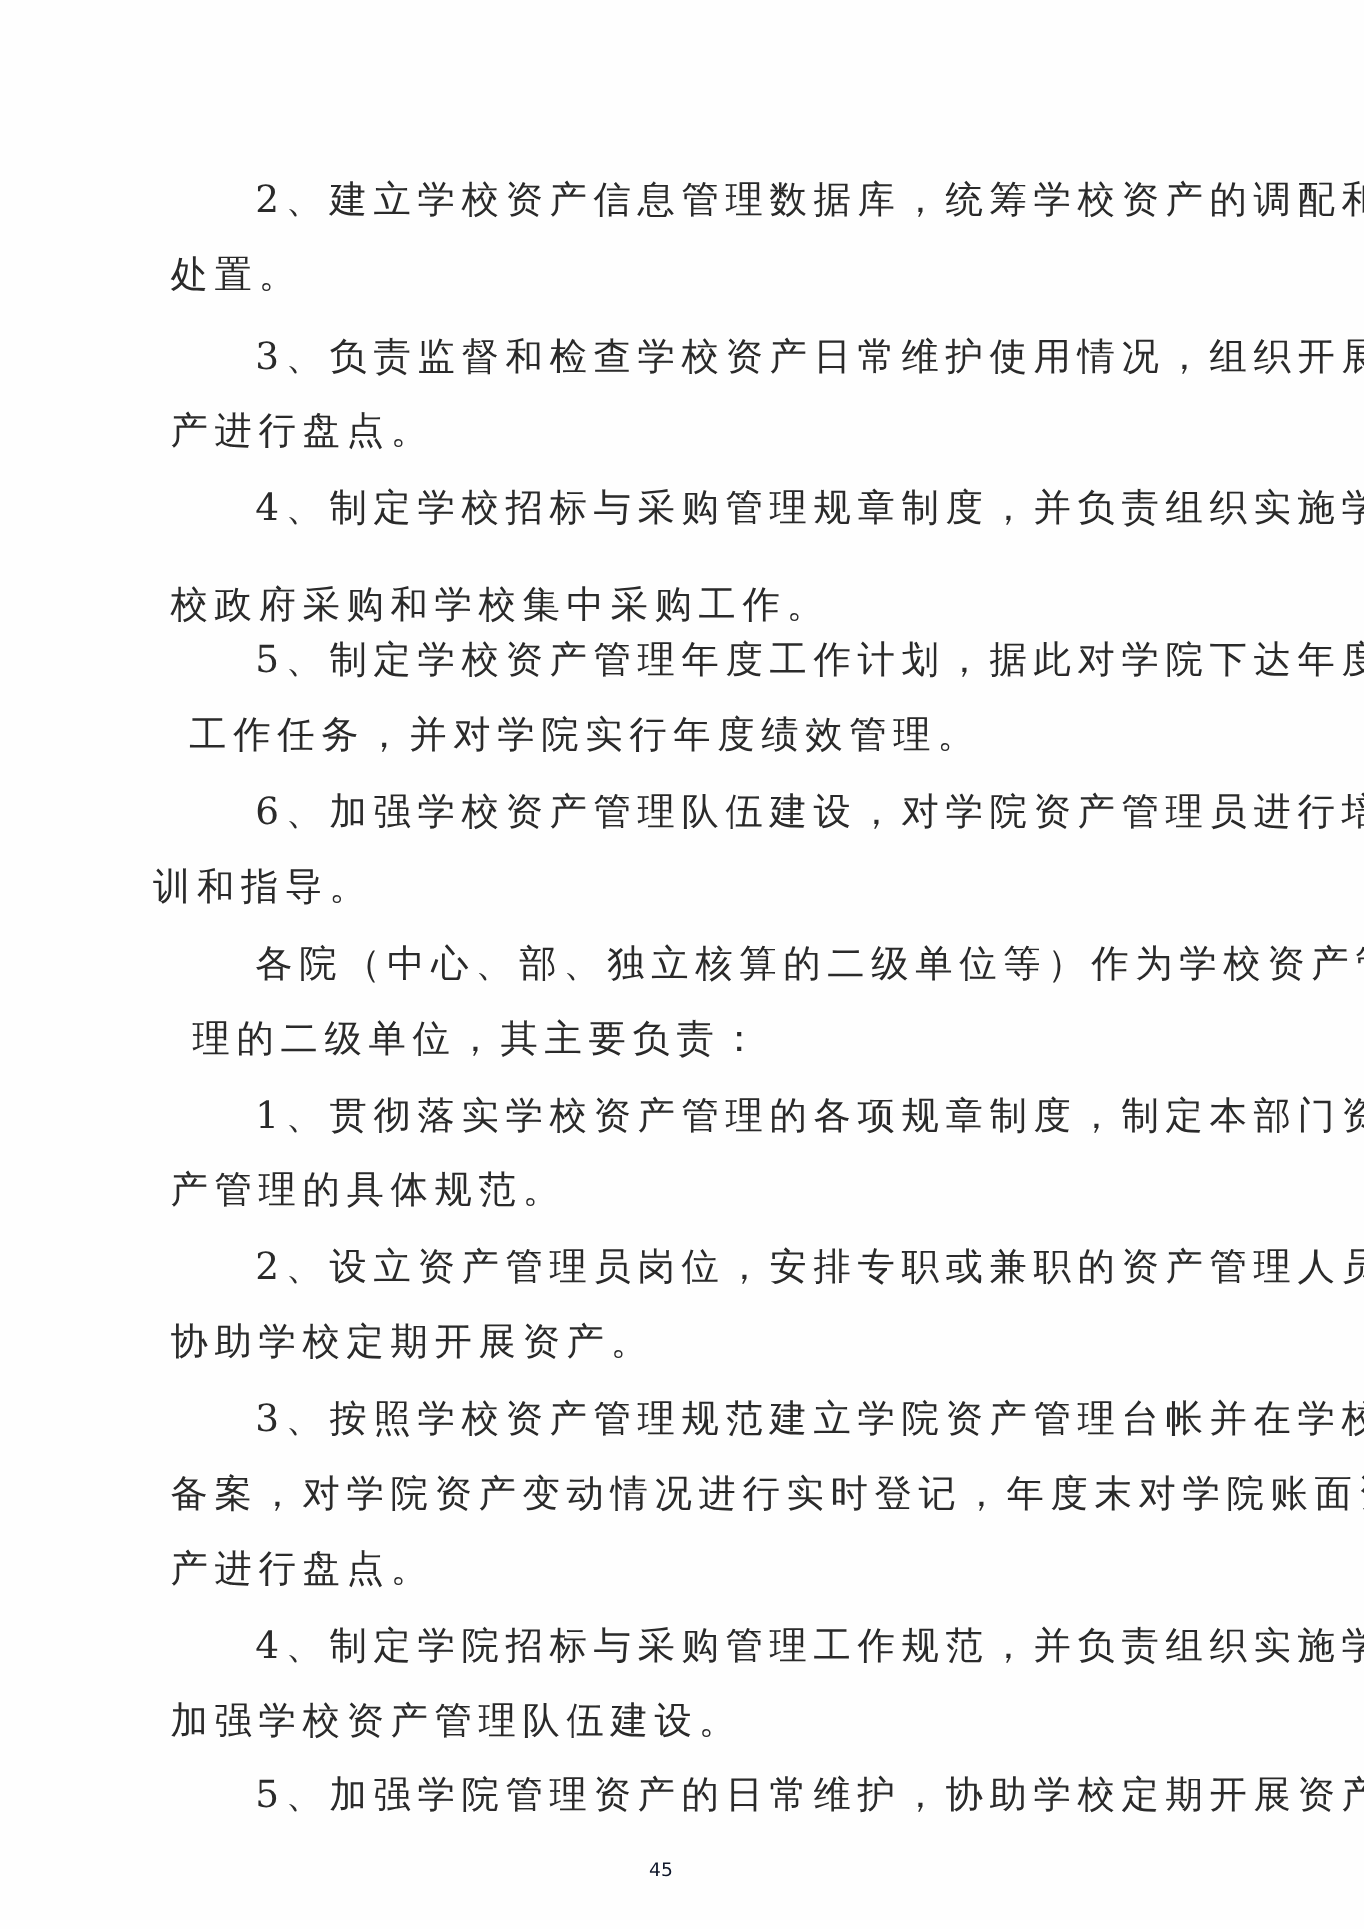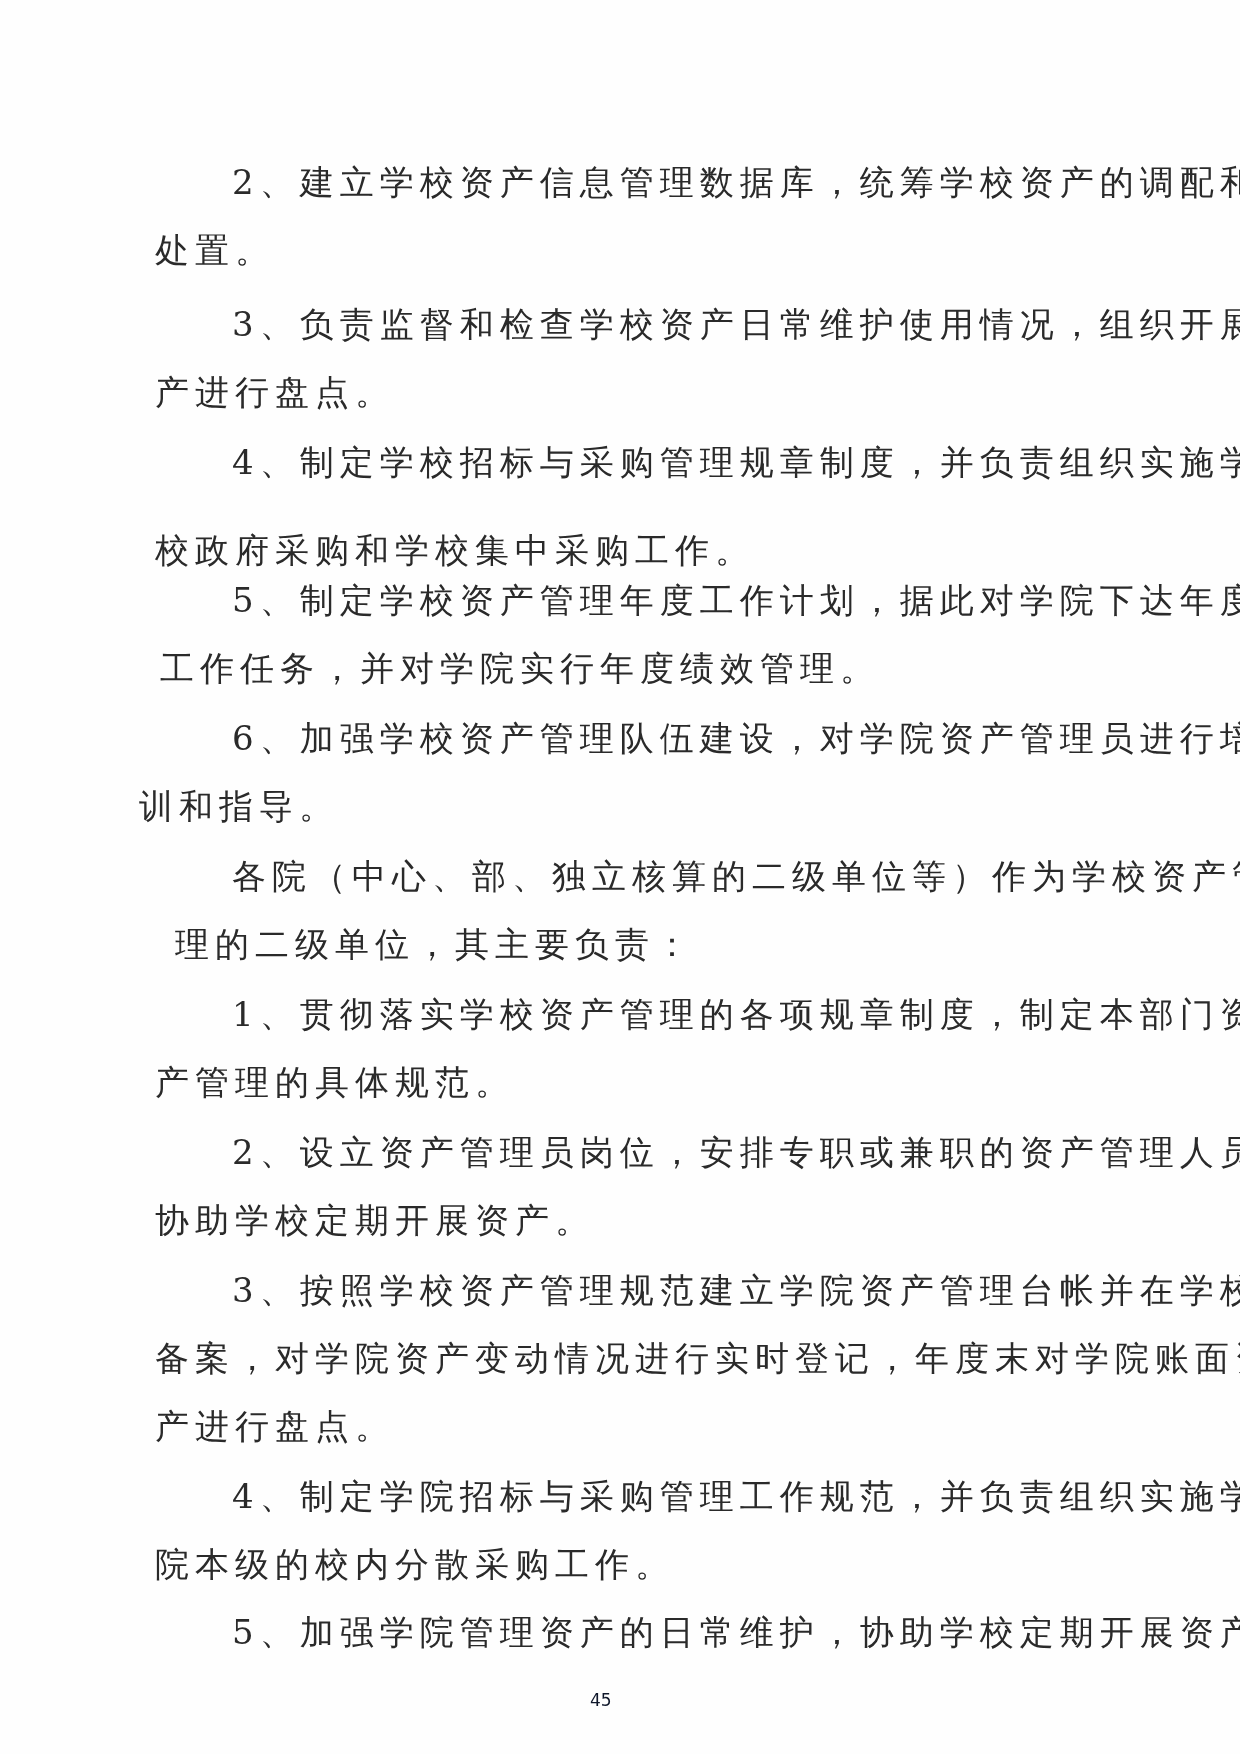--- a/index.html
+++ b/index.html
@@ -14,30 +14,30 @@
 
 <div class="page">
   <div id="lines">
       <div class="line" style="left: 232px; top: 162px;">2、建立学校资产信息管理数据库，统筹学校资产的调配和</div>
       <div class="line" style="left: 155px; top: 230px;">处置。</div>
       <div class="line" style="left: 232px; top: 304px;">3、负责监督和检查学校资产日常维护使用情况，组织开展</div>
       <div class="line" style="left: 155px; top: 372px;">产进行盘点。</div>
       <div class="line" style="left: 232px; top: 442px;">4、制定学校招标与采购管理规章制度，并负责组织实施学</div>
       <div class="line" style="left: 155px; top: 510px; margin-top: 20px;">校政府采购和学校集中采购工作。</div>
       <div class="line" style="left: 232px; top: 580px;">5、制定学校资产管理年度工作计划，据此对学院下达年度</div>
-      <div class="line" style="left: 160px; top: 648px;">工作任务，并对学院实行年度绩效管理。</div>
+      <div class="line" style="left: 172px; top: 648px;">工作任务，并对学院实行年度绩效管理。</div>
       <div class="line" style="left: 232px; top: 718px;">6、加强学校资产管理队伍建设，对学院资产管理员进行培</div>
       <div class="line" style="left: 139px; top: 786px;">训和指导。</div>
       <div class="line" style="left: 232px; top: 856px;">各院（中心、部、独立核算的二级单位等）作为学校资产管</div>
       <div class="line" style="left: 155px; top: 924px; margin-left: 20px;">理的二级单位，其主要负责：</div>
       <div class="line" style="left: 232px; top: 994px;">1、贯彻落实学校资产管理的各项规章制度，制定本部门资</div>
       <div class="line" style="left: 155px; top: 1062px;">产管理的具体规范。</div>
       <div class="line" style="left: 232px; top: 1132px;">2、设立资产管理员岗位，安排专职或兼职的资产管理人员，</div>
       <div class="line" style="left: 155px; top: 1200px;">协助学校定期开展资产。</div>
       <div class="line" style="left: 232px; top: 1270px;">3、按照学校资产管理规范建立学院资产管理台帐并在学校</div>
       <div class="line" style="left: 155px; top: 1338px;">备案，对学院资产变动情况进行实时登记，年度末对学院账面资</div>
       <div class="line" style="left: 155px; top: 1406px;">产进行盘点。</div>
       <div class="line" style="left: 232px; top: 1476px;">4、制定学院招标与采购管理工作规范，并负责组织实施学</div>
-      <div class="line" style="left: 155px; top: 1544px;">院本级的校内分散采购工作。</div>
+      <div class="line" style="left: 155px; top: 1544px;">加强学校资产管理队伍建设。</div>
       <div class="line" style="left: 232px; top: 1612px;">5、加强学院管理资产的日常维护，协助学校定期开展资产</div>
     </div>
   <div class="pnum" style="top: 1690px;">45</div>
 </div>
 
 </body></html>

